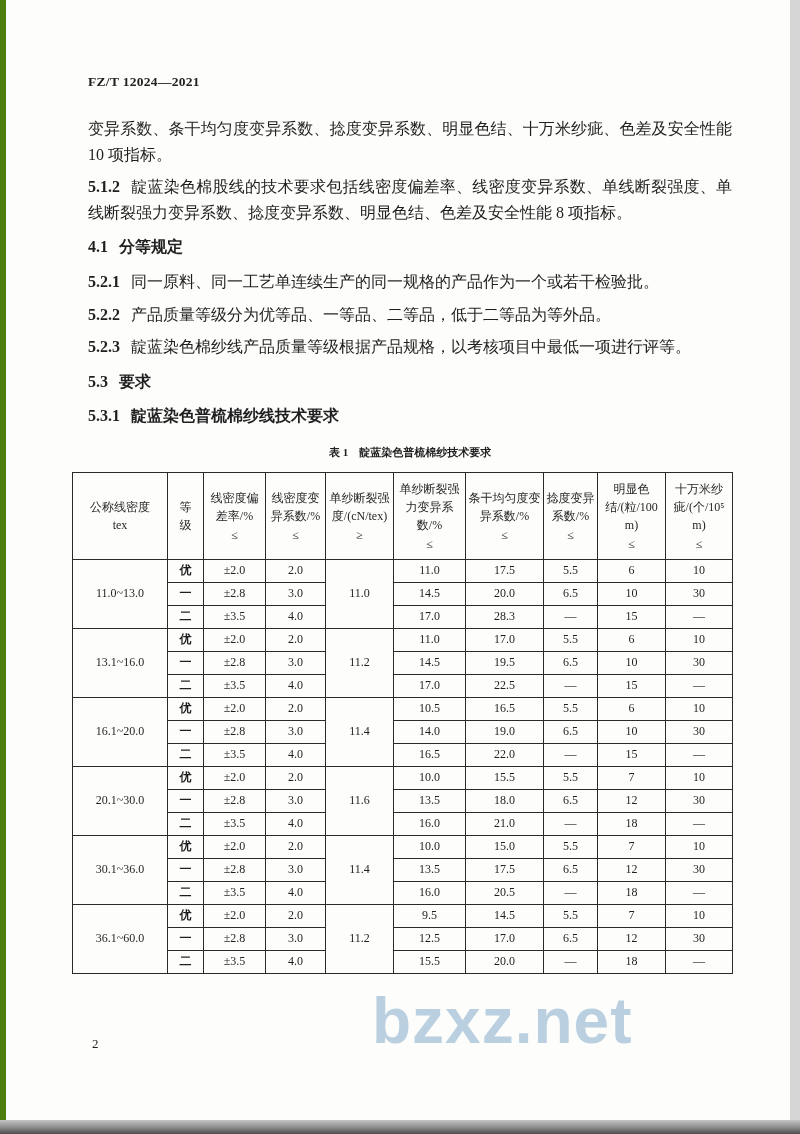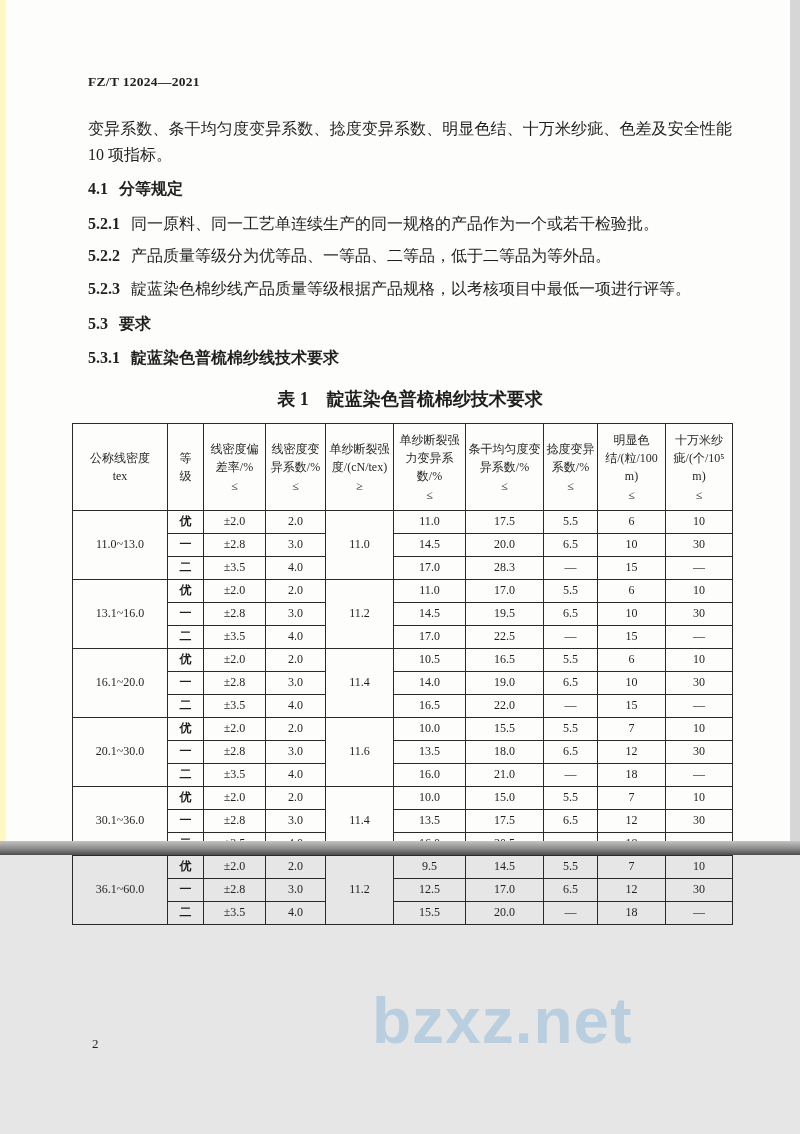--- a/index.html
+++ b/index.html
@@ -2,40 +2,40 @@
 <html><head>
 <meta charset="utf-8">
 <style>
   html,body{margin:0;padding:0;}
   body{
     width:800px;height:1134px;overflow:hidden;
     background:#e6e6e6;
     font-family:"Liberation Serif","DejaVu Serif",serif;
     color:#1f1f1f;
   }
-  .scan{position:relative;width:800px;height:855px;background:#fef9c3;}
+  .scan{position:relative;width:800px;height:1134px;background:#4d7c0f;}
   .page{
     position:absolute;left:6px;top:0;right:10px;bottom:14px;
     background:#fdfdfc;
   }
   .edge-bottom{
     position:absolute;left:0;right:0;bottom:0;height:14px;
     background:linear-gradient(#c4c4c4 0%, #8a8a8a 55%, #4c4c4c 100%);
   }
   .edge-right{
     position:absolute;top:0;right:0;width:10px;bottom:14px;
     background:#d6d6d6;
   }
   .page-inner{padding:74px 58px 0 82px;}
   .doc-header{font-size:13.5px;font-weight:bold;letter-spacing:.3px;margin-bottom:26px;}
   .para{font-size:16px;line-height:1.6;margin-bottom:7px;text-align:justify;}
   .para.heading{font-weight:bold;margin-top:9px;margin-bottom:9px;}
   .clause-num{font-weight:bold;margin-right:11px;white-space:nowrap;}
   .table-caption{
-    text-align:center;font-weight:bold;font-size:18px;
+    text-align:center;font-weight:bold;font-size:11px;
     margin:16px 0 12px 0;
   }
   table.spec{
     border-collapse:collapse;table-layout:fixed;
     width:660px;margin-left:-16px;
     font-size:12px;
     border:1.5px solid #222;
   }
   table.spec th,table.spec td{
     border:1px solid #2a2a2a;
@@ -65,20 +65,21 @@
 <body>
 
 <div class="scan">
   <div class="page">
     <div class="page-inner">
 
       <div class="doc-header">FZ/T 12024—2021</div>
 
       <div id="paragraphs">
           <div class="para"><span>变异系数、条干均匀度变异系数、捻度变异系数、明显色结、十万米纱疵、色差及安全性能 10 项指标。</span></div>
+          <div class="para"><span class="clause-num">5.1.2</span><span>靛蓝染色棉股线的技术要求包括线密度偏差率、线密度变异系数、单线断裂强度、单线断裂强力变异系数、捻度变异系数、明显色结、色差及安全性能 8 项指标。</span></div>
           <div class="para heading"><span class="clause-num">4.1</span><span>分等规定</span></div>
           <div class="para"><span class="clause-num">5.2.1</span><span>同一原料、同一工艺单连续生产的同一规格的产品作为一个或若干检验批。</span></div>
           <div class="para"><span class="clause-num">5.2.2</span><span>产品质量等级分为优等品、一等品、二等品，低于二等品为等外品。</span></div>
           <div class="para"><span class="clause-num">5.2.3</span><span>靛蓝染色棉纱线产品质量等级根据产品规格，以考核项目中最低一项进行评等。</span></div>
           <div class="para heading"><span class="clause-num">5.3</span><span>要求</span></div>
           <div class="para heading"><span class="clause-num">5.3.1</span><span>靛蓝染色普梳棉纱线技术要求</span></div>
         </div>
 
       <div class="table-caption">表 1　靛蓝染色普梳棉纱技术要求</div>
 

